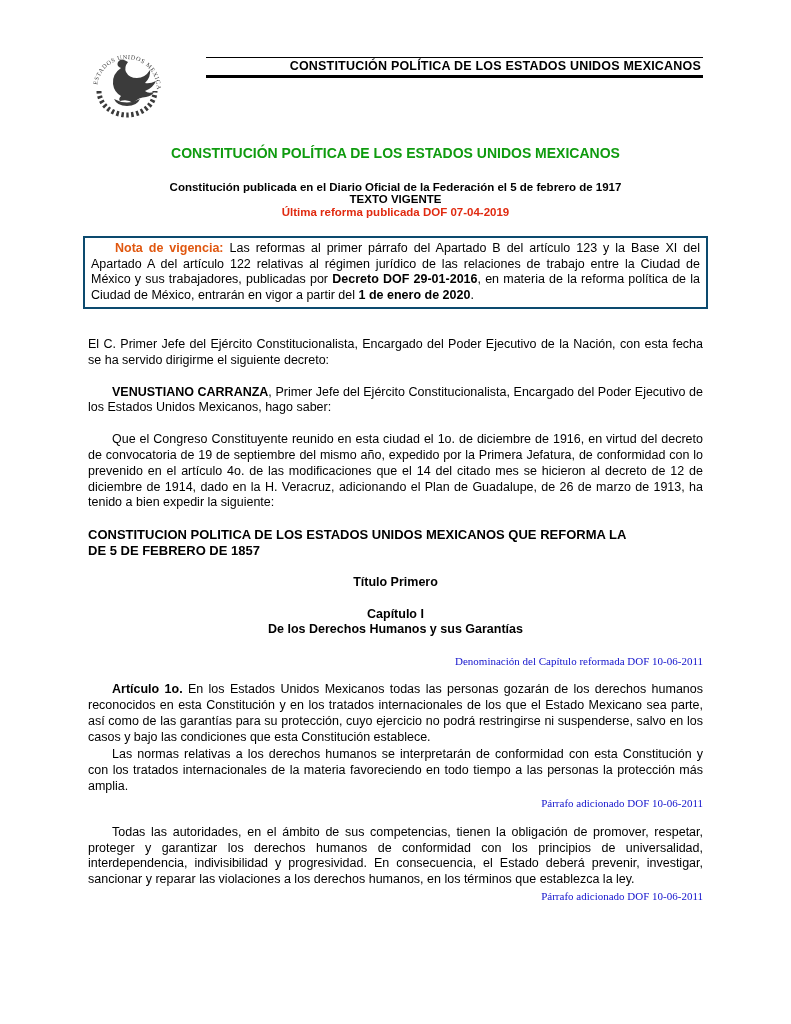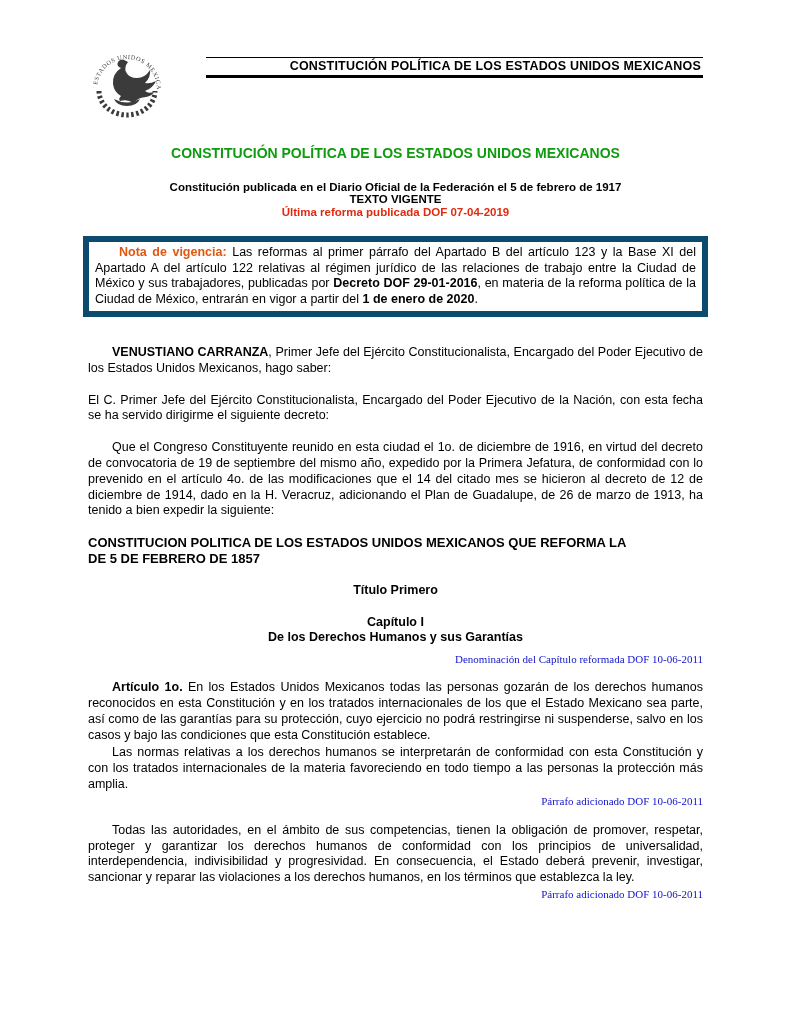--- a/index.html
+++ b/index.html
@@ -34,21 +34,21 @@
   .header-reform { font-size:10.5px; font-weight:bold; font-style:italic; white-space:nowrap; }
   
   .center { text-align:center; }
   .main-title { margin-top:22px; font-size:14px; font-weight:bold; }
   .pub-line   { margin-top:20px; font-size:11.5px; font-weight:bold; }
   .vigente    { font-size:11.5px; font-weight:bold; }
   .reform-red { margin-top:1px; font-size:11.5px; font-weight:bold; }
   
   .nota-box {
     margin:18px -5px 0 -5px;
-    border:6px solid #0c4a6e;
+    border:2px solid #0c4a6e;
     padding:3px 6px 4px 6px;
     font-size:12.5px;
     line-height:15.5px;
     text-align:justify;
     text-indent:24px;
   }
   
   .body-sec { margin-top:28px; }
   .body-p {
     font-size:12.5px; line-height:15.8px;
@@ -59,21 +59,21 @@
   .tight { margin-bottom:2px; }
   .annot {
     font-family:"Liberation Serif", serif;
     font-size:11px; line-height:13px;
     text-align:right;
     margin:0 0 15px 0;
   }
   .h-reform { text-align:left; font-weight:bold; font-size:13px; line-height:15.5px; margin:1px 0 17px 0; }
   .h-titulo { text-align:center; font-weight:bold; font-size:12.5px; line-height:15px; margin:0 0 17px 0; }
   .h-cap    { text-align:center; font-weight:bold; font-size:12.5px; line-height:15px; }
-  .annot-cap { margin:8px 0 14px 0; }
+  .annot-cap { margin:18px 0 14px 0; }
   
   .footer {
     position:absolute; left:0; right:0; top:961px;
     text-align:center;
     font-family:"Liberation Serif", serif;
     font-size:12px;
   }
   b { font-weight:bold; }
 </style>
 </head>
@@ -105,23 +105,23 @@
   <div class="center pub-line">Constitución publicada en el Diario Oficial de la Federación el 5 de febrero de 1917</div>
   <div class="center vigente">TEXTO VIGENTE</div>
   <div class="center reform-red" style="color:#e02a10;">Última reforma publicada DOF 07-04-2019</div>
 
   <div class="nota-box">
     <b style="color:#e0570f;">Nota de vigencia:</b><span> Las reformas al primer párrafo del Apartado B del artículo 123 y la Base XI del Apartado A del artículo 122 relativas al régimen jurídico de las relaciones de trabajo entre la Ciudad de México y sus trabajadores, publicadas por </span><b>Decreto DOF 29-01-2016</b><span>, en materia de la reforma política de la Ciudad de México, entrarán en vigor a partir del </span><b>1 de enero de 2020</b><span>.</span>
   </div>
 
   <div class="body-sec">
 
+    <p class="body-p no-indent">El C. Primer Jefe del Ejército Constitucionalista, Encargado del Poder Ejecutivo de la Nación, con esta fecha se ha servido dirigirme el siguiente decreto:</p>
+
     <p class="body-p"><b>VENUSTIANO CARRANZA</b><span>, Primer Jefe del Ejército Constitucionalista, Encargado del Poder Ejecutivo de los Estados Unidos Mexicanos, hago saber:</span></p>
-
-    <p class="body-p no-indent">El C. Primer Jefe del Ejército Constitucionalista, Encargado del Poder Ejecutivo de la Nación, con esta fecha se ha servido dirigirme el siguiente decreto:</p>
 
     <p class="body-p">Que el Congreso Constituyente reunido en esta ciudad el 1o. de diciembre de 1916, en virtud del decreto de convocatoria de 19 de septiembre del mismo año, expedido por la Primera Jefatura, de conformidad con lo prevenido en el artículo 4o. de las modificaciones que el 14 del citado mes se hicieron al decreto de 12 de diciembre de 1914, dado en la H. Veracruz, adicionando el Plan de Guadalupe, de 26 de marzo de 1913, ha tenido a bien expedir la siguiente:</p>
 
     <div class="h-reform">
       <div>CONSTITUCION POLITICA DE LOS ESTADOS UNIDOS MEXICANOS QUE REFORMA LA</div>
       <div>DE 5 DE FEBRERO DE 1857</div>
     </div>
 
     <div class="h-titulo">Título Primero</div>
 

